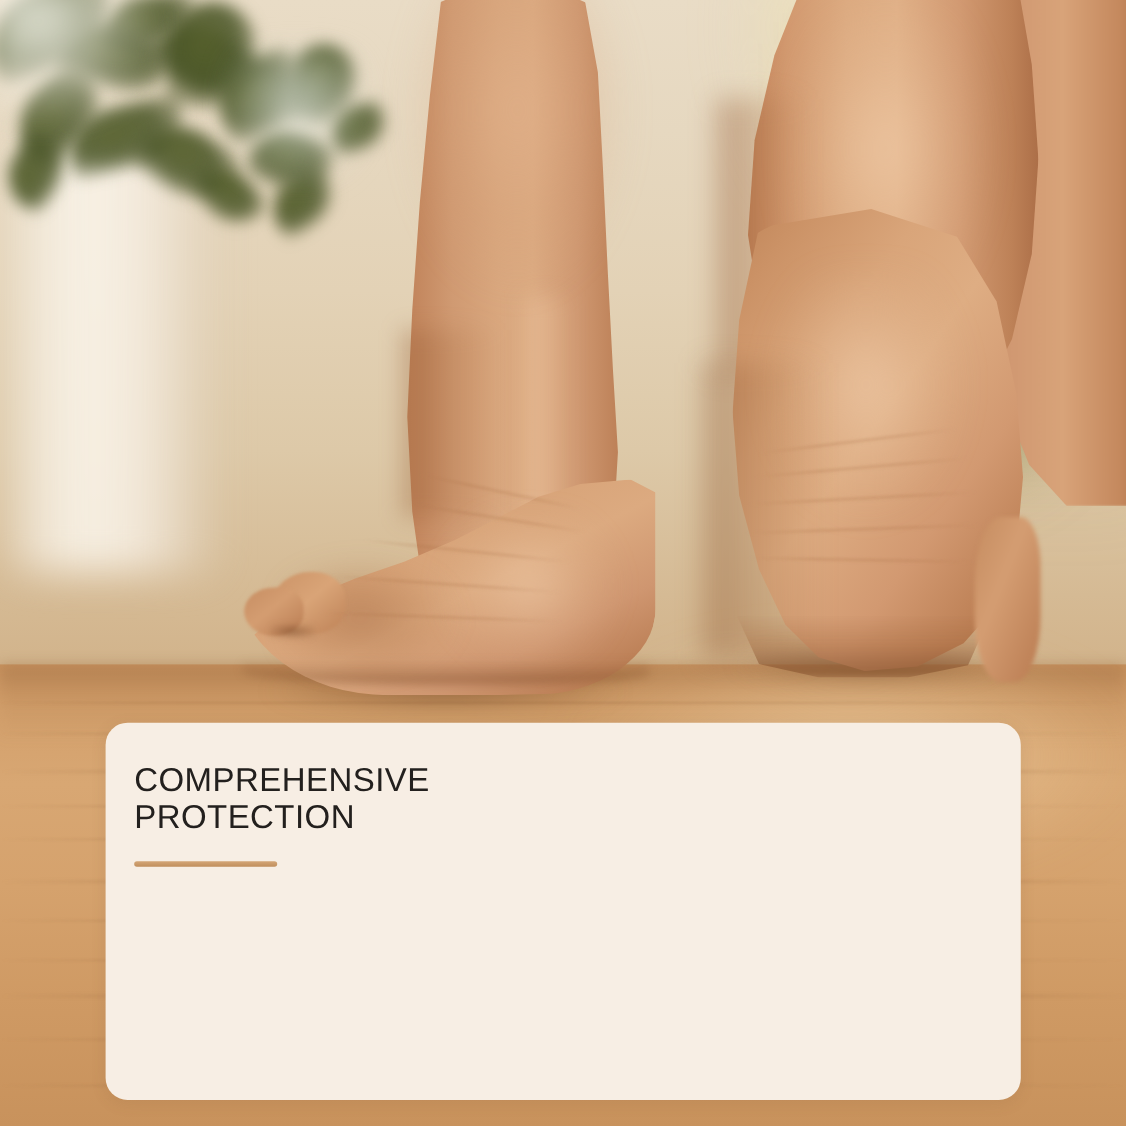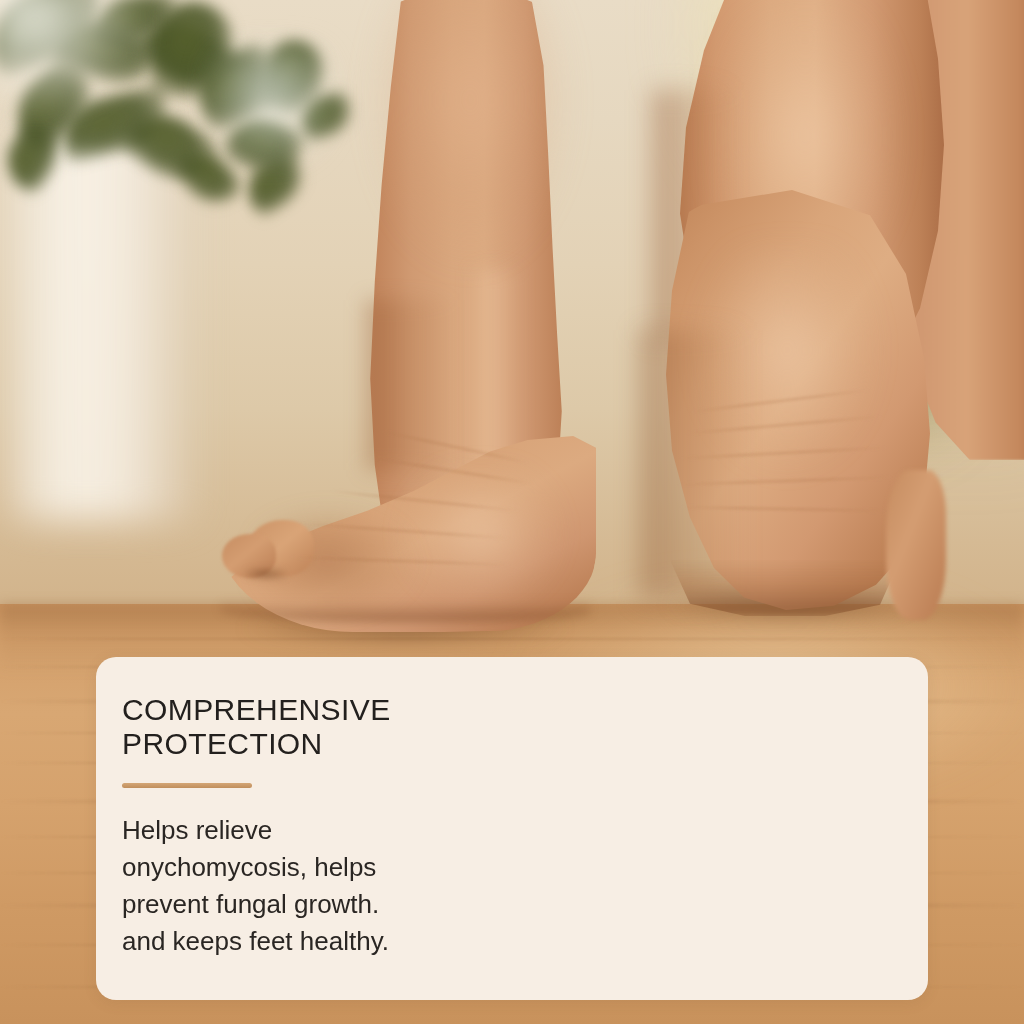--- a/index.html
+++ b/index.html
@@ -637,21 +637,17 @@
       <div class="skin-crease" style="left:290px; top:560px; width:220px; transform:rotate(2deg);"></div>
     </div>
   </div>
 
   <div class="cards">
 
     <div class="card">
       <h2 class="card-title">COMPREHENSIVE
 PROTECTION</h2>
       <div class="card-rule"></div>
-      <p class="card-body">Helps relieve
-onychomycosis, helps
-prevent fungal growth.
-and keeps feet healthy.</p>
     </div>
 
 
   </div>
 </div>
 
 </body></html>

